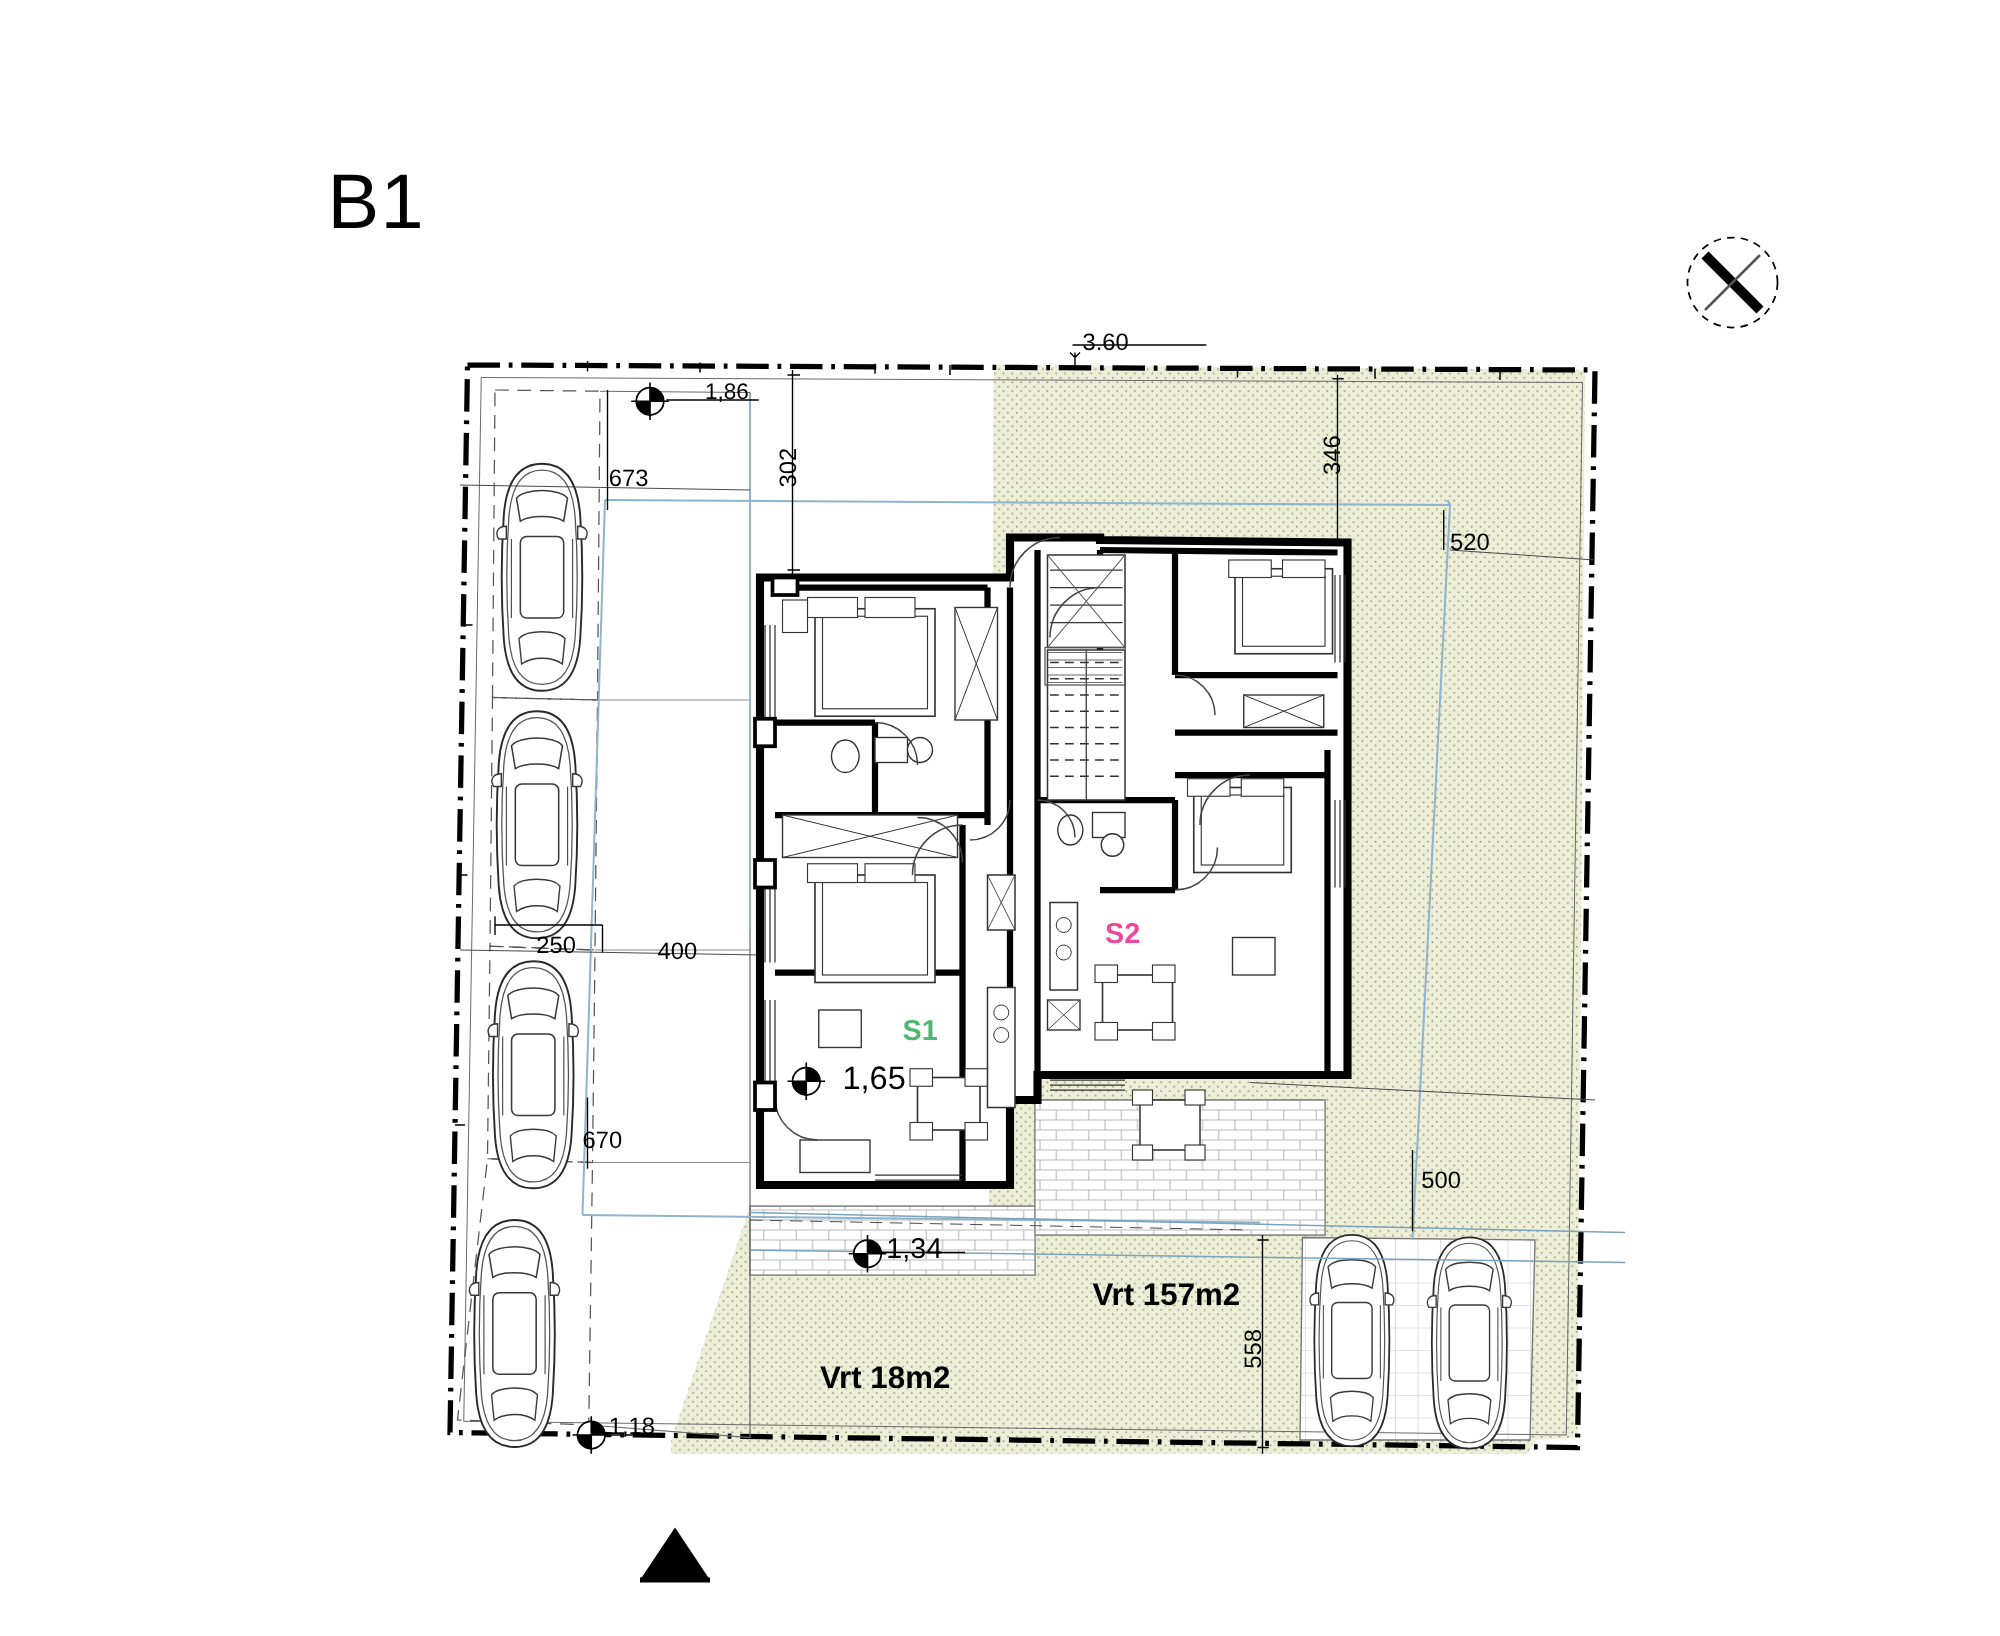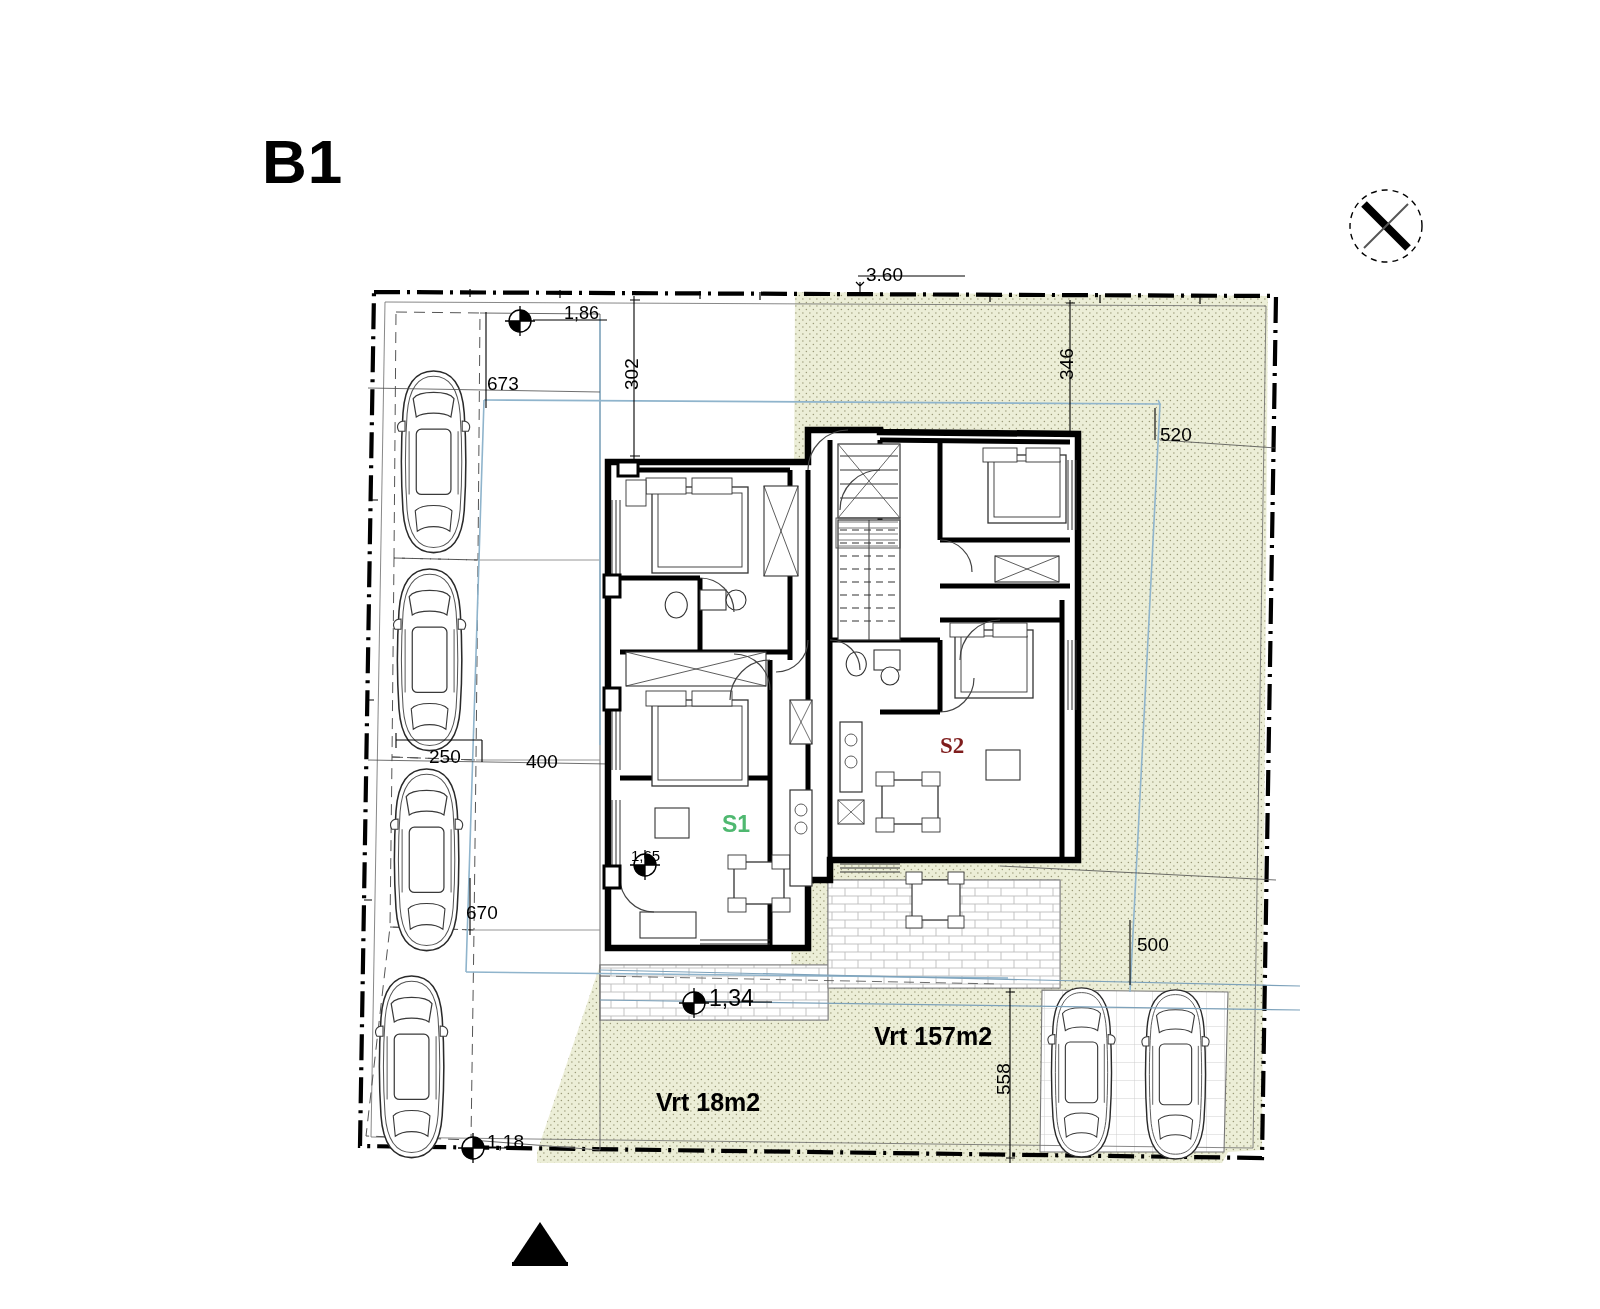--- a/index.html
+++ b/index.html
@@ -1,20 +1,20 @@
 <!DOCTYPE html>
 <html><head>
 <meta charset="utf-8">
 <style>
   html,body{margin:0;padding:0;background:#ffffff;}
   body{width:1600px;height:1309px;position:relative;overflow:hidden;
        font-family:"Liberation Sans","DejaVu Sans",sans-serif;color:#000;}
   #stage{position:absolute;left:0;top:0;width:1600px;height:1309px;}
   svg{position:absolute;left:0;top:0;}
-  .ttl{position:absolute;font-weight:700;}
+  .ttl{position:absolute;font-weight:400;}
   #title-b1{left:262px;top:126px;font-size:62px;letter-spacing:1px;}
   #title-sit{left:1116px;top:135px;font-size:30px;letter-spacing:1.5px;}
   .dim{position:absolute;font-size:19px;font-family:"Liberation Sans",sans-serif;white-space:nowrap;}
   .dimv{position:absolute;font-size:19px;white-space:nowrap;transform-origin:0 0;
          transform:rotate(-90deg);}
   .unitlbl{position:absolute;font-size:23px;font-weight:bold;white-space:nowrap;}
   .vrt{position:absolute;font-size:25px;font-weight:bold;white-space:nowrap;}
 </style>
 </head>
 <body>
@@ -346,37 +346,37 @@
     </g>
 
     <g stroke="#000" stroke-width="1.2">
       <path d="M470,289 V297 M560,290 V298 M700,291 V299 M760,292 V300
                M990,294 V302 M1100,295 V303 M1200,296 V304"></path>
       <path d="M370,500 H378 M366,700 H374 M364,900 H372"></path>
     </g>
   </svg>
 
   <div class="unitlbl" id="lbl-s1" style="left:722px;top:811px;color:#4FB870;">S1</div>
-  <div class="unitlbl" id="lbl-s2" style="left:940px;top:733px;color:#7f1d1d;font-family:Liberation Serif, serif;">S2</div>
+  <div class="unitlbl" id="lbl-s2" style="left:884px;top:733px;color:#ec4899;">S2</div>
 
   <div class="vrt" style="left:656px;top:1088px;">Vrt 18m2</div>
   <div class="vrt" style="left:874px;top:1022px;">Vrt 157m2</div>
 
   <div class="dim" style="left:866px;top:264px;">3.60</div>
 
   <div class="dim" style="left:487px;top:373px;">673</div>
   <div class="dim" style="left:403px;top:746px;margin-left:26px;">250</div>
   <div class="dim" style="left:526px;top:751px;">400</div>
   <div class="dim" style="left:466px;top:902px;">670</div>
 
   <div class="dim" style="left:1160px;top:424px;">520</div>
   <div class="dim" style="left:1137px;top:934px;">500</div>
 
   <div class="dimv" style="left:621px;top:390px;">302</div>
   <div class="dimv" style="left:1056px;top:380px;">346</div>
   <div class="dimv" style="left:993px;top:1095px;">558</div>
 
   <div class="dim" style="left:564px;top:303px;font-size:18px;">1,86</div>
-  <div class="dim" style="left:631px;top:847px;font-size:15px;">1,65</div>
+  <div class="dim" style="left:674px;top:847px;font-size:26px;">1,65</div>
   <div class="dim" style="left:709px;top:985px;font-size:23px;">1,34</div>
   <div class="dim" style="left:487px;top:1131px;font-size:19px;">1,18</div>
 
 </div>
 
 </body></html>

